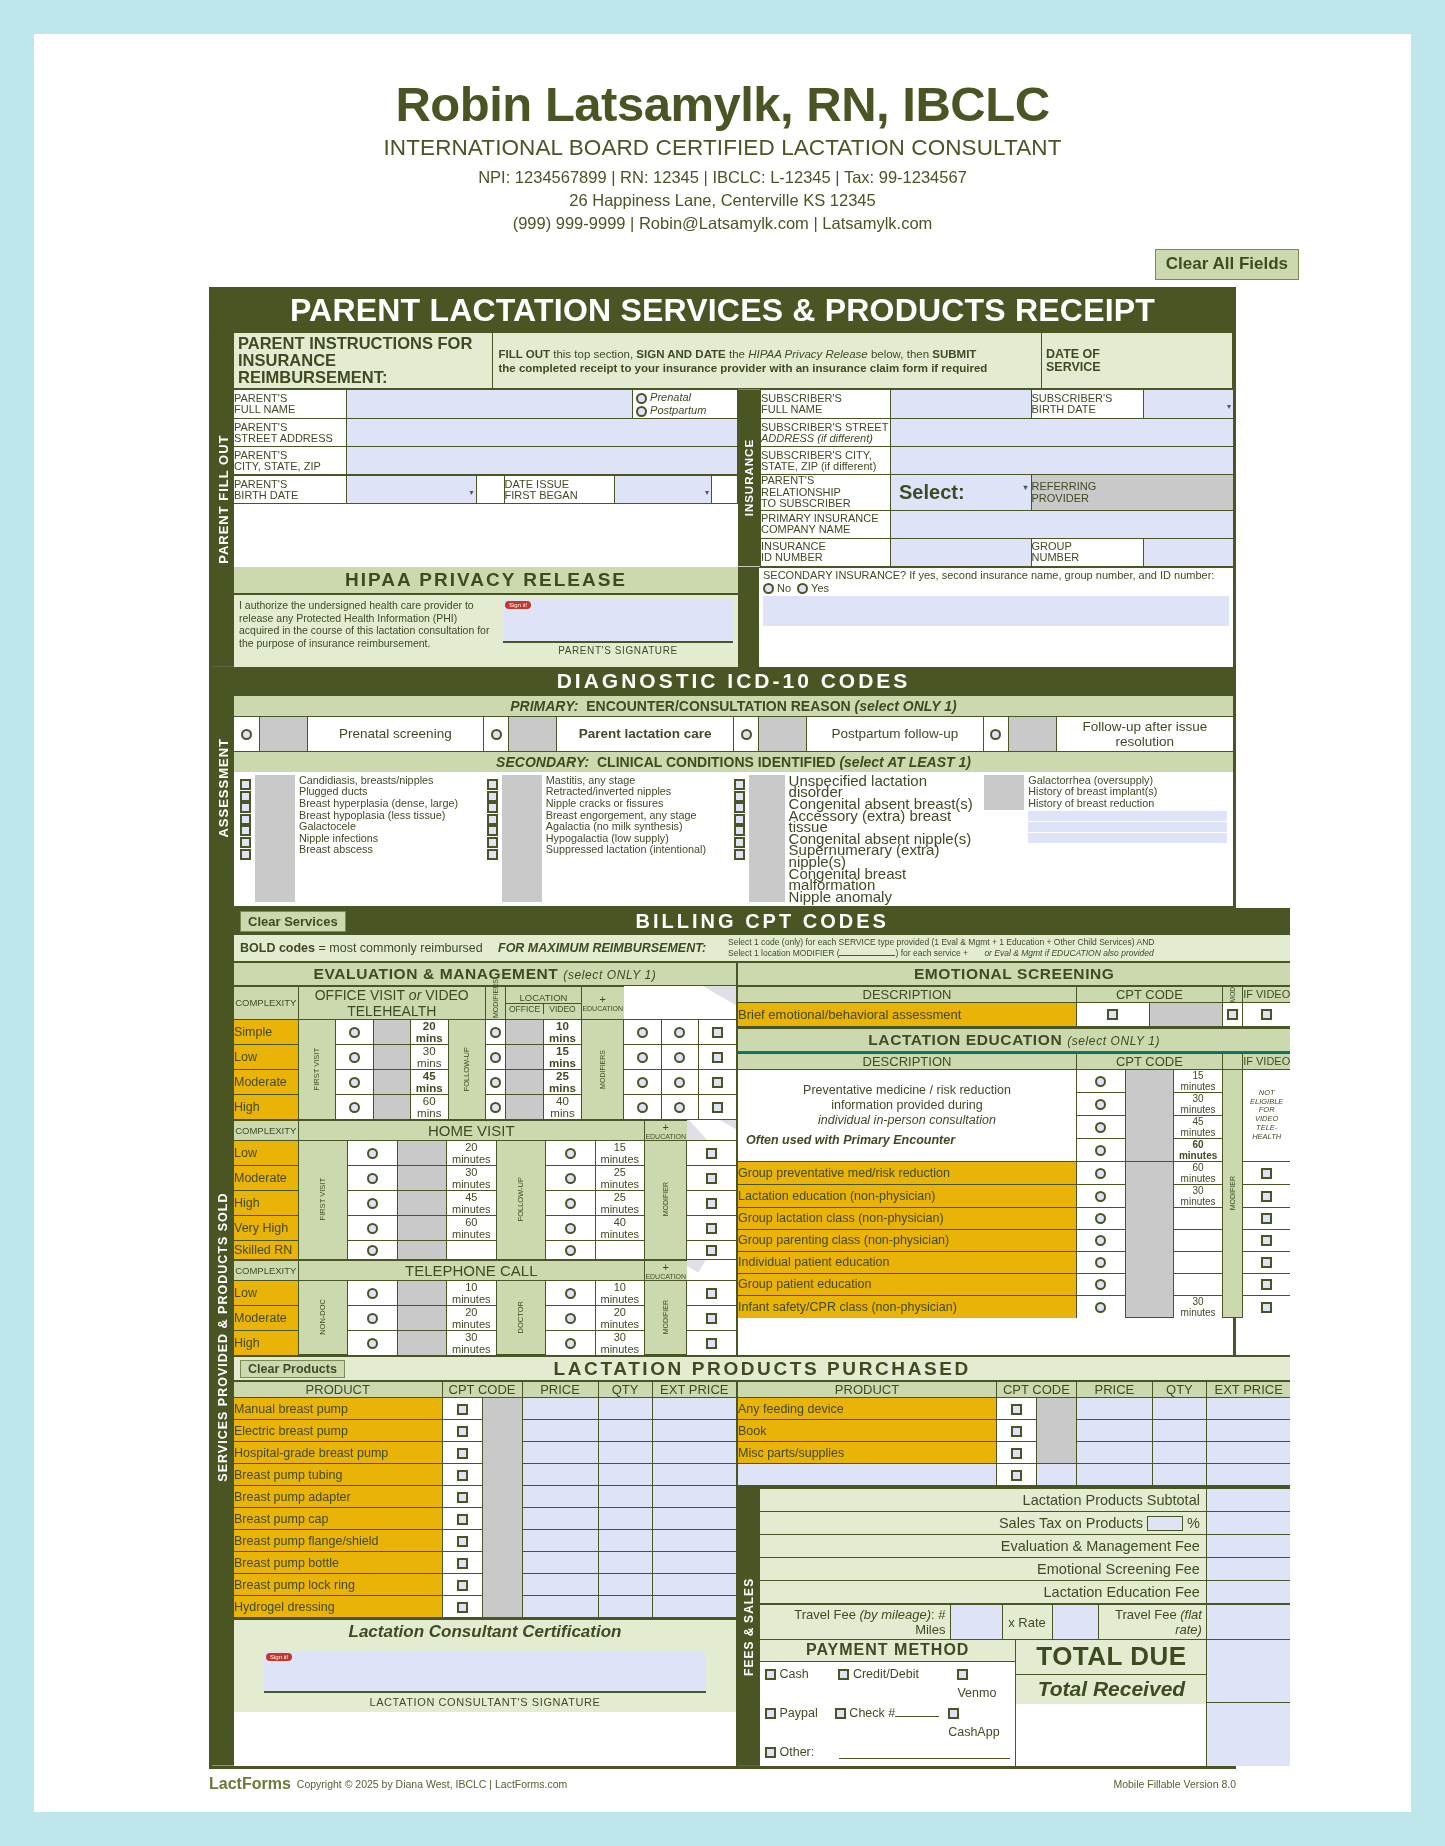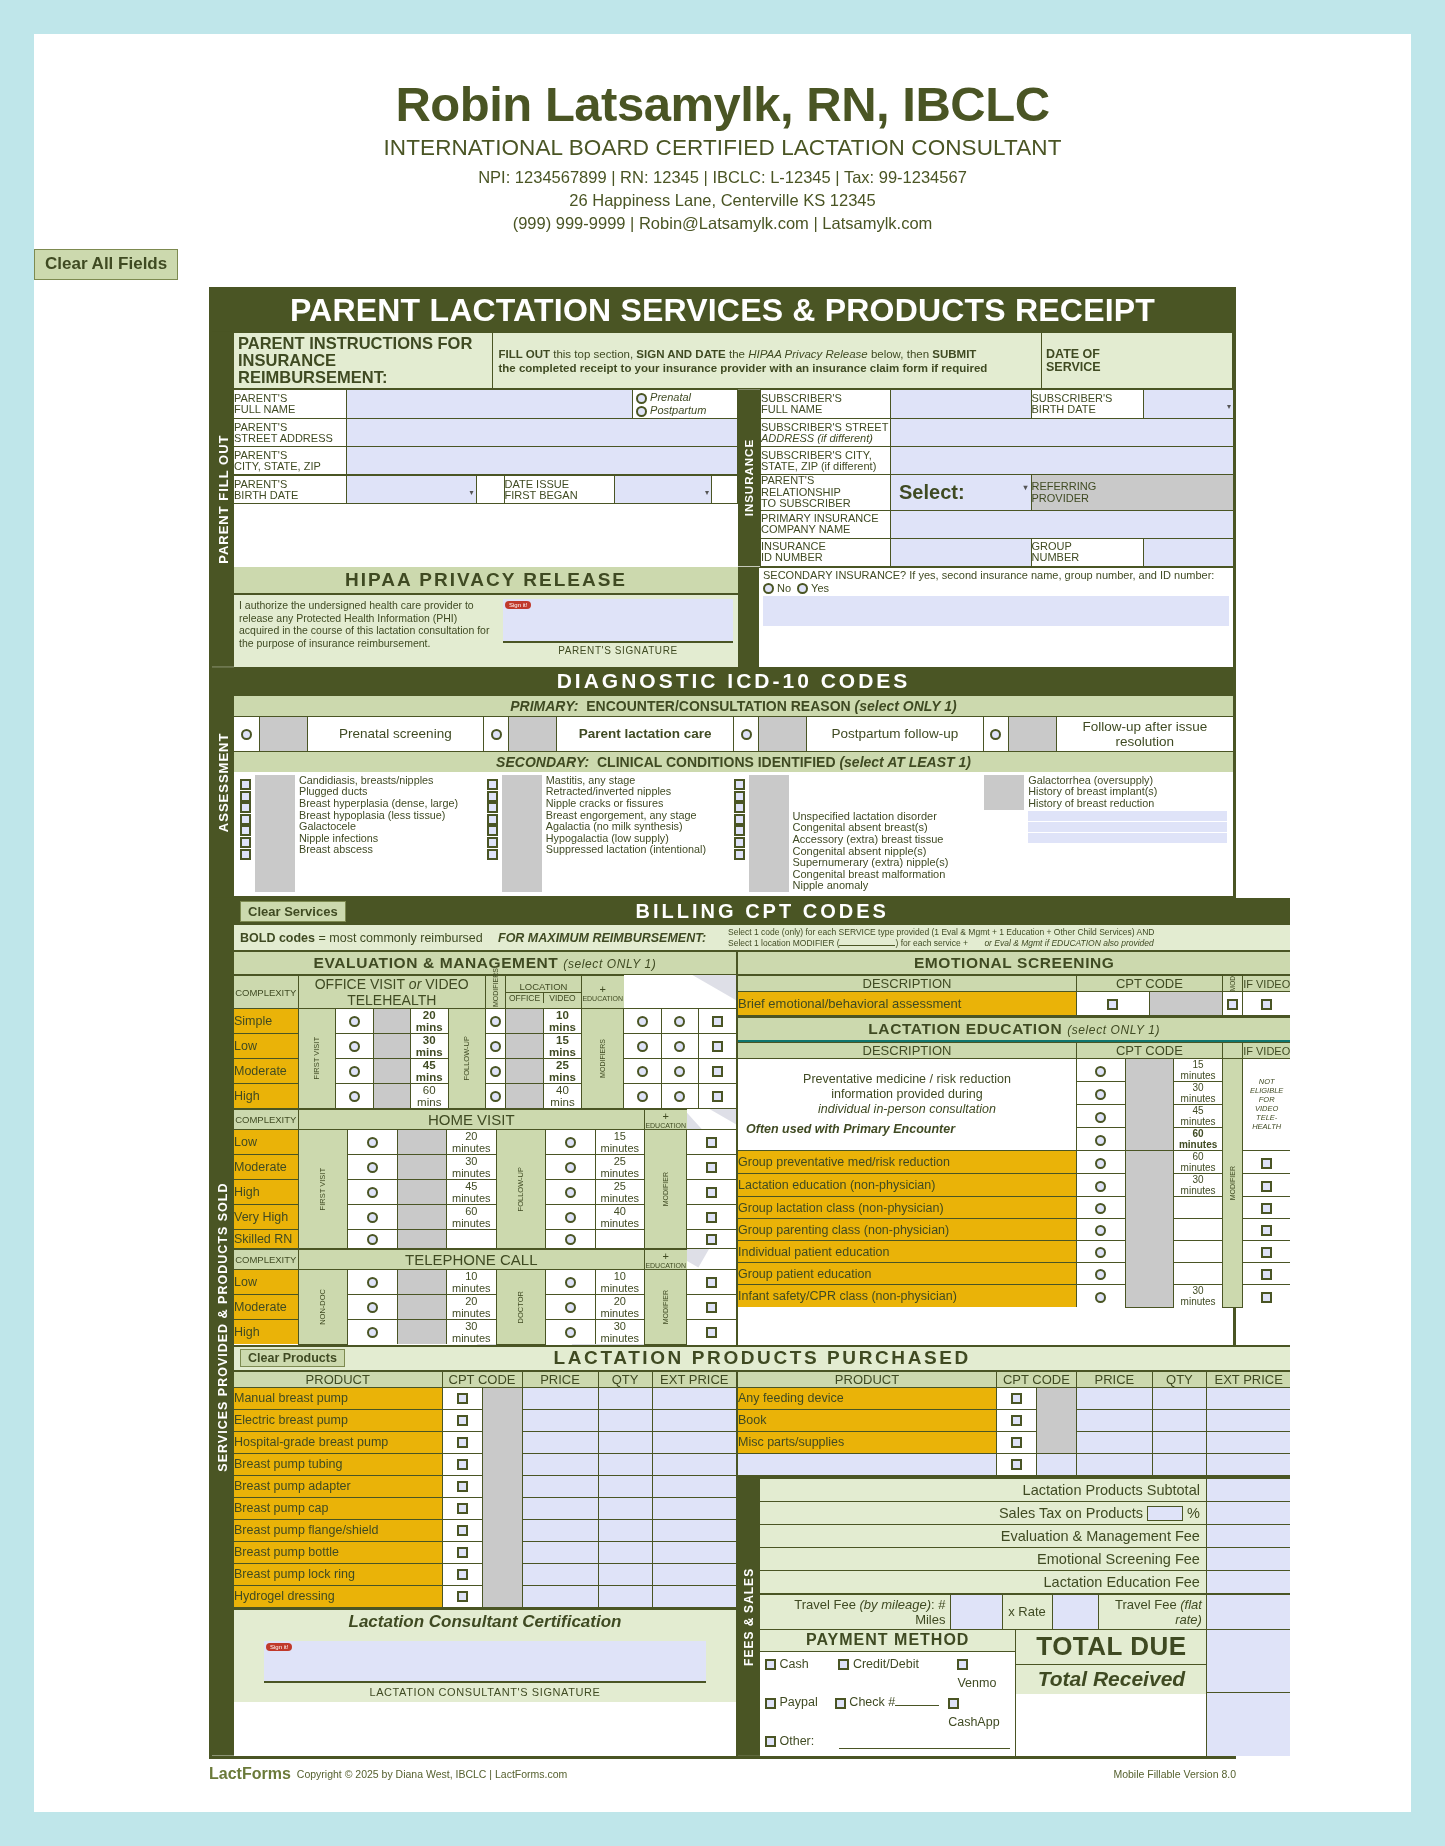--- a/index.html
+++ b/index.html
@@ -23,21 +23,21 @@
     letter-spacing:-0.5px; line-height:1.02;
   }
   .lh-sub {
     font-size:22.5px; color:#4a5524; margin-top:5px; letter-spacing:0.1px;
   }
   .lh-line { font-size:16.5px; color:#4a5524; margin-top:7px; }
   .lh-line.l2 { margin-top:4px; }
   .lh-line.l3 { margin-top:4px; }
 
   
-  .clear-all-wrap { padding-right:112px; margin-top:16px;text-decoration:underline; }
+  .clear-all-wrap { text-align:right; padding-right:112px; margin-top:16px;text-decoration:underline; }
   .clear-all {
     display:inline-block; background:#ccd9ae; border:1px solid #7d8a50;
     padding:4px 10px 5px; font-size:17px; font-weight:bold; color:#3f4a22;
   }
 
   
   .form {
     position:relative;
     margin:7px auto 0; width:1027px;
     border:3px solid #4a5524; background:#fff;
@@ -394,21 +394,21 @@
             <div>
               <div style="height:11.6px;"><span class="chk"></span></div>
               <div style="height:11.6px;"><span class="chk"></span></div>
               <div style="height:11.6px;"><span class="chk"></span></div>
               <div style="height:11.6px;"><span class="chk"></span></div>
               <div style="height:11.6px;"><span class="chk"></span></div>
               <div style="height:11.6px;"><span class="chk"></span></div>
               <div style="height:11.6px;"><span class="chk"></span></div>
             </div>
             <div class="gry" style="width:40px;margin:0 4px;"></div>
-            <div style="font-size:11px;line-height:11.6px;margin-top:36px;">
+            <div style="font-size:15px;line-height:11.6px;">
               <div>Unspecified lactation disorder</div>
               <div>Congenital absent breast(s)</div>
               <div>Accessory (extra) breast tissue</div>
               <div>Congenital absent nipple(s)</div>
               <div>Supernumerary (extra) nipple(s)</div>
               <div>Congenital breast malformation</div>
               <div>Nipple anomaly</div>
             </div>
           </div>
           <div style="display:flex;flex:1;">
@@ -496,21 +496,21 @@
                   <div style="writing-mode:vertical-rl;transform:rotate(180deg);margin:0 auto;">MODIFIERS</div>
                 </td>
                 <td style="width:38px;text-align:center;background:#fff;"><span class="radio"></span></td>
                 <td style="width:38px;text-align:center;background:#fff;"><span class="radio"></span></td>
                 <td style="text-align:center;background:#fff;border-right:none;"><span class="chk"></span></td>
               </tr>
               <tr>
                 <td class="rowlbl" style="font-size:12.5px;border-left:none;">Low</td>
                 <td style="text-align:center;background:#fff;"><span class="radio"></span></td>
                 <td class="gry"></td>
-                <td style="background:#fff;text-align:center;font-size:11.5px;font-weight:bold;">30 mins</td>
+                <td style="background:#fff;text-align:center;font-size:11.5px;font-weight:normal;">30 mins</td>
                 <td style="text-align:center;background:#fff;"><span class="radio"></span></td>
                 <td class="gry"></td>
                 <td style="background:#fff;text-align:center;font-size:11.5px;font-weight:bold;">15 mins</td>
                 <td style="text-align:center;background:#fff;"><span class="radio"></span></td>
                 <td style="text-align:center;background:#fff;"><span class="radio"></span></td>
                 <td style="text-align:center;background:#fff;border-right:none;"><span class="chk"></span></td>
               </tr>
               <tr>
                 <td class="rowlbl" style="font-size:12.5px;border-left:none;">Moderate</td>
                 <td style="text-align:center;background:#fff;"><span class="radio"></span></td>

